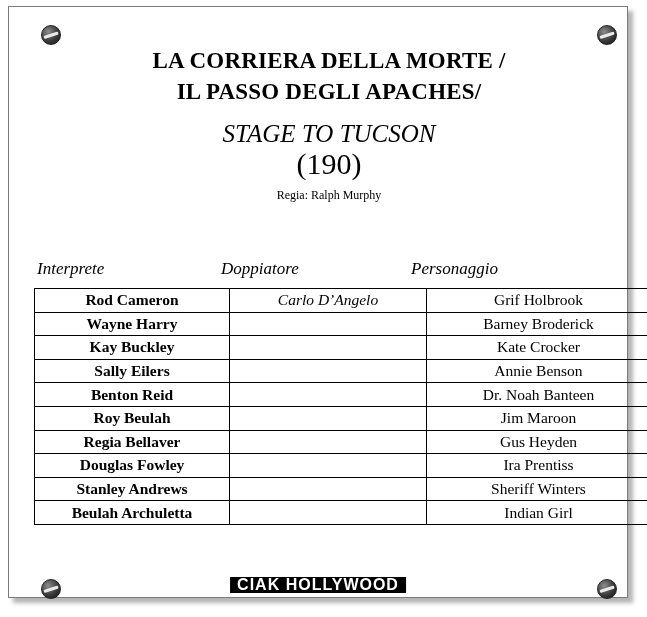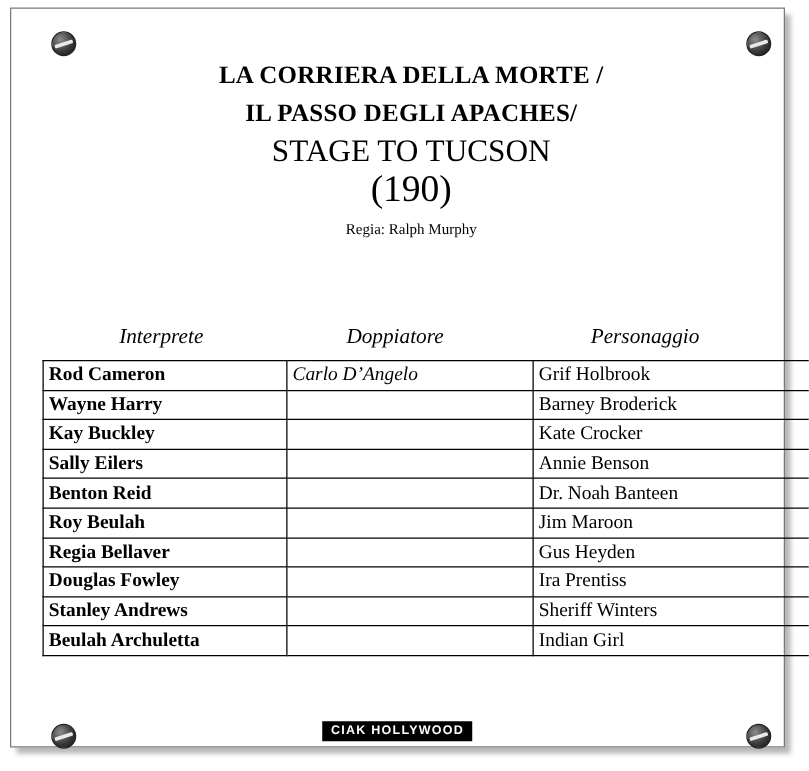--- a/index.html
+++ b/index.html
@@ -62,28 +62,29 @@
   
   .title-block {
     position: absolute;
     left: 28px;
     top: 38px;
     width: 584px;
     text-align: center;
   }
   .main-title {
     font-weight: bold;
-    font-size: 20px;
+    font-size: 23px;
     line-height: 31px;
     letter-spacing: 0.2px;
   }
   .sub-title {
     font-size: 25px;
     line-height: 30px;
-    margin-top: 0;
+    margin-top: 12px;
+    font-style: italic;
   }
   .year {
     font-size: 30px;
     line-height: 27px;
     margin-top: 1px;
   }
   .director {
     font-size: 12px;
     line-height: 20px;
     margin-top: 8px;
@@ -100,41 +101,41 @@
   .col-heads {
     position: absolute;
     left: 28px;
     top: 252px;
     width: 584px;
     display: flex;
   }
   .col-heads > div {
     font-style: italic;
     font-size: 17px;
-    text-align: center;
+    text-align: left;
   }
   .ch-interprete  { width: 184px; }
   .ch-doppiatore  { width: 190px; }
   .ch-personaggio { width: 210px; }
 
   
   table.cast {
     position: absolute;
     left: 25px;
     top: 281px;
     width: 589px;
     border-collapse: collapse;
     table-layout: fixed;
   }
   table.cast td {
     border: 1px solid #000;
     height: 22.6px;
     padding: 0 4px;
     font-size: 15.5px;
-    text-align: left;
+    text-align: center;
     vertical-align: middle;
     white-space: nowrap;
     overflow: hidden;
   }
   td.c-interprete {
     width: 186px;
     font-weight: bold;
   }
   td.c-doppiatore {
     width: 188px;
@@ -146,21 +147,21 @@
 
   
   .footer-logo {
     position: absolute;
     left: 50%;
     top: 570px;
     transform: translateX(-50%);
     background: #000;
     color: #fff;
     font-family: "Liberation Sans", sans-serif;
-    font-size: 10px;
+    font-size: 16px;
     font-weight: bold;
     letter-spacing: 1px;
     padding: 2px 7px 2px 7px;
     line-height: 12px;
     white-space: nowrap;
   }
 </style>
 </head>
 <body>
 

